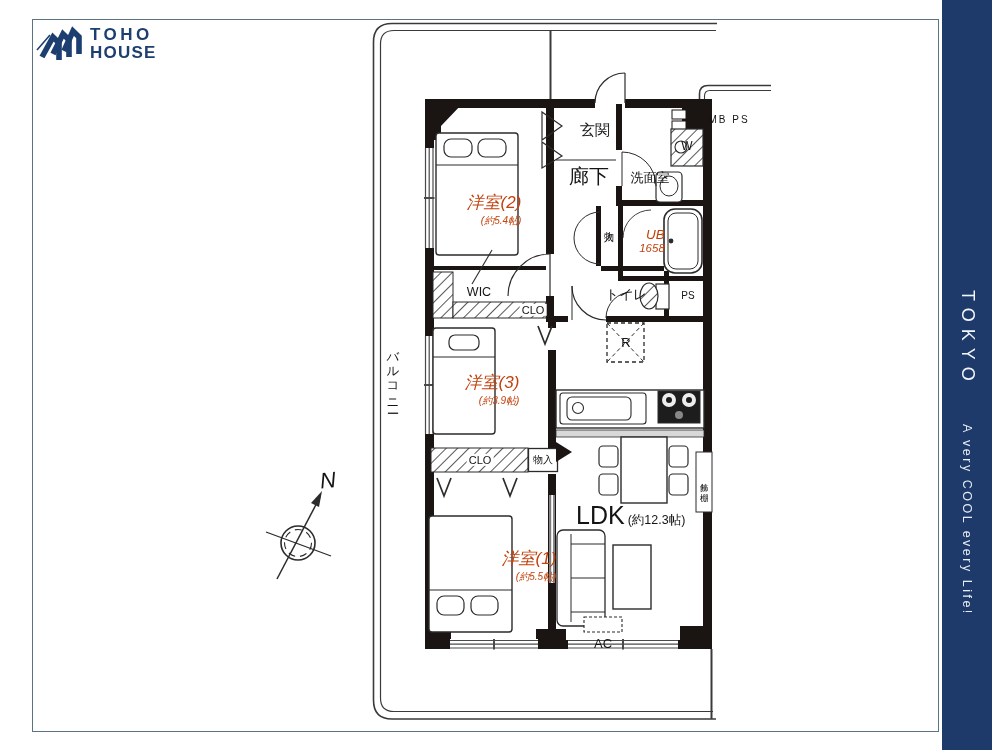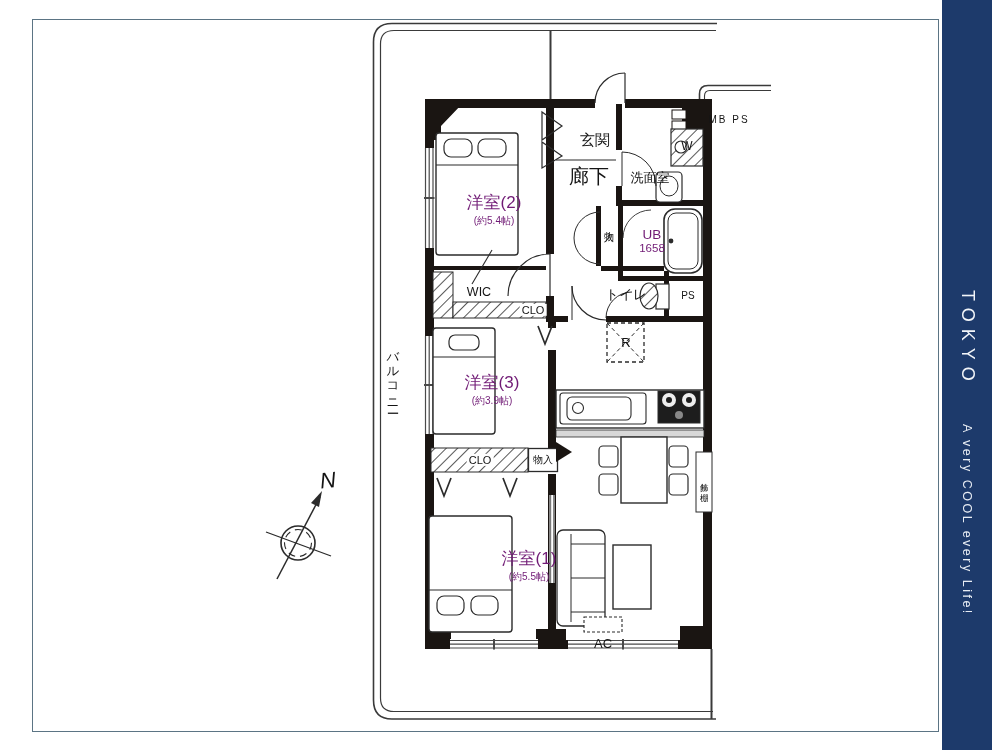--- a/index.html
+++ b/index.html
@@ -22,33 +22,45 @@
   .logo .l1{font-size:17px;font-weight:bold;letter-spacing:3.5px;}
   .logo .l2{font-size:17px;font-weight:bold;letter-spacing:1.2px;}
   
   #plan-svg{position:absolute;left:0;top:0;width:1000px;height:750px;}
   
   .lbl{position:absolute;transform:translate(-50%,-50%);white-space:nowrap;color:#141414;
     text-align:center;line-height:1.12;}
   .v{writing-mode:vertical-rl;text-orientation:mixed;}
   .room-name{font-size:17px;}
   .room-size{font-size:10px;}
-  .roomlbl{position:absolute;transform:translate(-50%,-50%);text-align:center;color:#701a75;}
+  .roomlbl{position:absolute;transform:translate(-50%,-50%);text-align:right;color:#c2410c;font-style:italic;}
   .ldkrow{position:absolute;display:flex;align-items:baseline;color:#141414;}
   .ldkrow .big{font-size:25px;letter-spacing:0px;}
   .ldkrow .small{font-size:12.5px;margin-left:3px;}
   .north{font-style:italic;font-size:22px;transform:translate(-50%,-50%) rotate(-6deg);}
 </style>
 </head>
 <body>
 
 <div id="page">
 
   <div class="frame"></div>
 
+  <div class="logo">
+    <svg class="mark" viewBox="0 0 46 44">
+      <line x1="1" y1="30" x2="14" y2="15" stroke="#1c3e70" stroke-width="1.6"></line>
+      <path d="M6,37 L17,17 L23,23 L23,40" fill="none" stroke="#1c3e70" stroke-width="5.6"></path>
+      <path d="M17,34 L27,14 L33,20 L33,37" fill="none" stroke="#1c3e70" stroke-width="5.6"></path>
+      <path d="M28,31 L37,11 L43,17 L43,34" fill="none" stroke="#1c3e70" stroke-width="5.6"></path>
+    </svg>
+    <div class="words">
+      <div class="l1">TOHO</div>
+      <div class="l2">HOUSE</div>
+    </div>
+  </div>
 
   <div class="banner">
     <span class="city">TOKYO</span>
     <span class="tagline">A very COOL every Life!</span>
   </div>
 
   <svg id="plan-svg" viewBox="0 0 1000 750">
     <defs>
       <pattern id="hatch" width="8" height="8" patternUnits="userSpaceOnUse" patternTransform="rotate(45)">
         <rect width="8" height="8" fill="#ffffff"></rect>
@@ -244,21 +256,21 @@
     <g fill="none" stroke="#2b2b2b">
       <circle cx="298" cy="543" r="17" stroke-width="1.6"></circle>
       <circle cx="298" cy="543" r="13.5" stroke-width="1.1" stroke-dasharray="7,5"></circle>
       <line x1="277" y1="579" x2="320" y2="497" stroke-width="1.5"></line>
       <polygon points="322,491 311,503 319,507" fill="#2b2b2b" stroke="none"></polygon>
       <line x1="266" y1="532" x2="331" y2="556" stroke-width="1.3"></line>
     </g>
   </svg>
 
   <div class="lbl v" style="left:393px;top:375px;font-size:12.5px;letter-spacing:2px;">バルコニー</div>
-  <div class="lbl" style="left:595px;top:142px;font-size:15px;font-family:Liberation Mono, monospace;">玄関</div>
+  <div class="lbl" style="left:595px;top:130px;font-size:15px;">玄関</div>
   <div class="lbl" style="left:589px;top:176px;font-size:20px;">廊下</div>
   <div class="lbl" style="left:650px;top:178px;font-size:13px;">洗面室</div>
   <div class="lbl v" style="left:609px;top:224px;font-size:10px;">物入</div>
   <div class="roomlbl" style="left:652px;top:240px;transform:translate(-50%,-50%);">
     <div style="font-size:13.5px;">UB</div>
     <div style="font-size:11.5px;">1658</div>
   </div>
   <div class="lbl" style="left:626px;top:295px;font-size:13.5px;">トイレ</div>
   <div class="lbl" style="left:688px;top:296px;font-size:10px;">PS</div>
   <div class="lbl" style="left:729px;top:96px;font-size:10px;letter-spacing:2px;margin-top:24px;">MB PS</div>
@@ -276,16 +288,20 @@
     <div class="room-size">(約5.4帖)</div>
   </div>
   <div class="roomlbl" style="left:492px;top:389px;transform:translate(-50%,-50%);">
     <div class="room-name">洋室(3)</div>
     <div class="room-size">(約3.9帖)</div>
   </div>
   <div class="roomlbl" style="left:491px;top:565px;transform:translate(-50%,-50%);margin-left:38px;">
     <div class="room-name">洋室(1)</div>
     <div class="room-size">(約5.5帖)</div>
   </div>
+  <div class="ldkrow" style="left:576px;top:501px;">
+    <span class="big">LDK</span>
+    <span class="small">(約12.3帖)</span>
+  </div>
 
   <div class="lbl north" style="left:328px;top:481px;">N</div>
 
 </div>
 
 </body></html>

